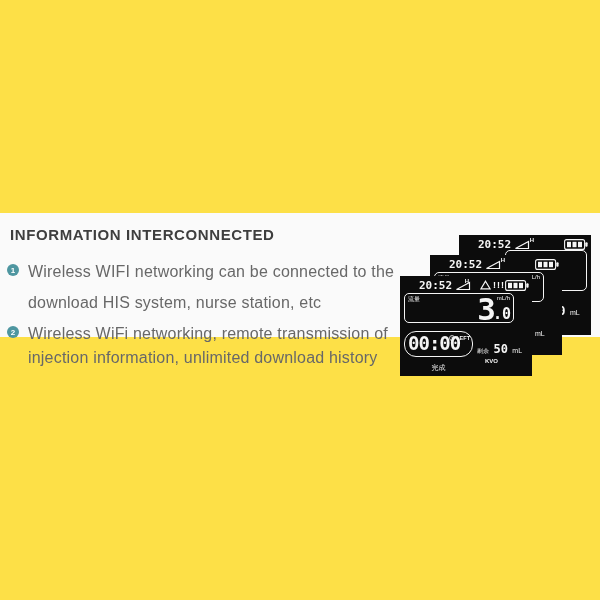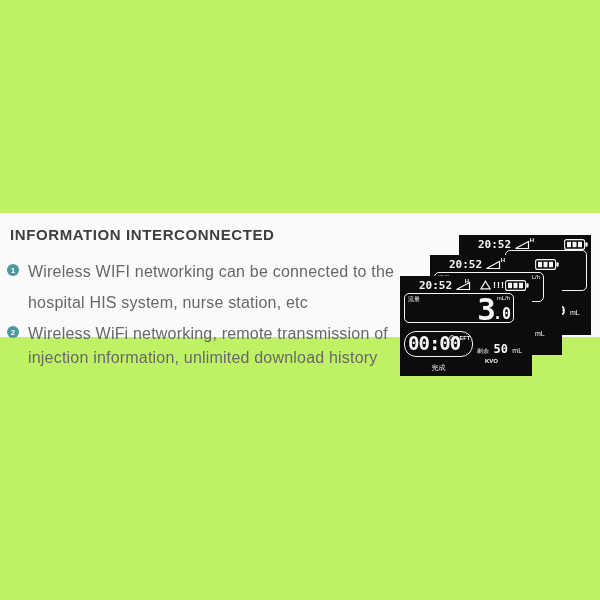--- a/index.html
+++ b/index.html
@@ -1,16 +1,16 @@
 <!DOCTYPE html>
 <html><head>
 <meta charset="utf-8">
 <style>
   html,body{margin:0;padding:0;background:#fff;}
-  .page{position:relative;width:600px;height:600px;background:#bef264;overflow:hidden;
+  .page{position:relative;width:600px;height:600px;background:#fde047;overflow:hidden;
         font-family:"Liberation Sans",sans-serif;}
 
   
   .band{position:absolute;left:0;top:213px;width:600px;height:124px;background:#fafafa;}
 
   
   .heading{position:absolute;left:10px;top:226px;font-size:15px;font-weight:bold;
            color:#3e3e3e;letter-spacing:0.6px;}
   .bullet-num{position:absolute;left:7px;width:12px;height:12px;border-radius:50%;
               background:#4e96a0;color:#fff;font-size:8px;font-weight:bold;
@@ -63,21 +63,21 @@
 
 <div class="page">
   <div class="band"></div>
 
   <div class="heading">INFORMATION INTERCONNECTED</div>
 
   <div class="bullet-num b1">
     <span>1</span>
   </div>
   <div class="tline l1">Wireless WIFI networking can be connected to the</div>
-  <div class="tline l2">hospital HIS system, nurse station, etc</div>
+  <div class="tline l2">download HIS system, nurse station, etc</div>
 
   <div class="bullet-num b2">
     <span>2</span>
   </div>
   <div class="tline l3">Wireless WiFi networking, remote transmission of</div>
   <div class="tline l4">injection information, unlimited download history</div>
 
   <div class="screen screen--back">
     <div class="topbar">
       <span class="lcd time-sm">20:52</span>

